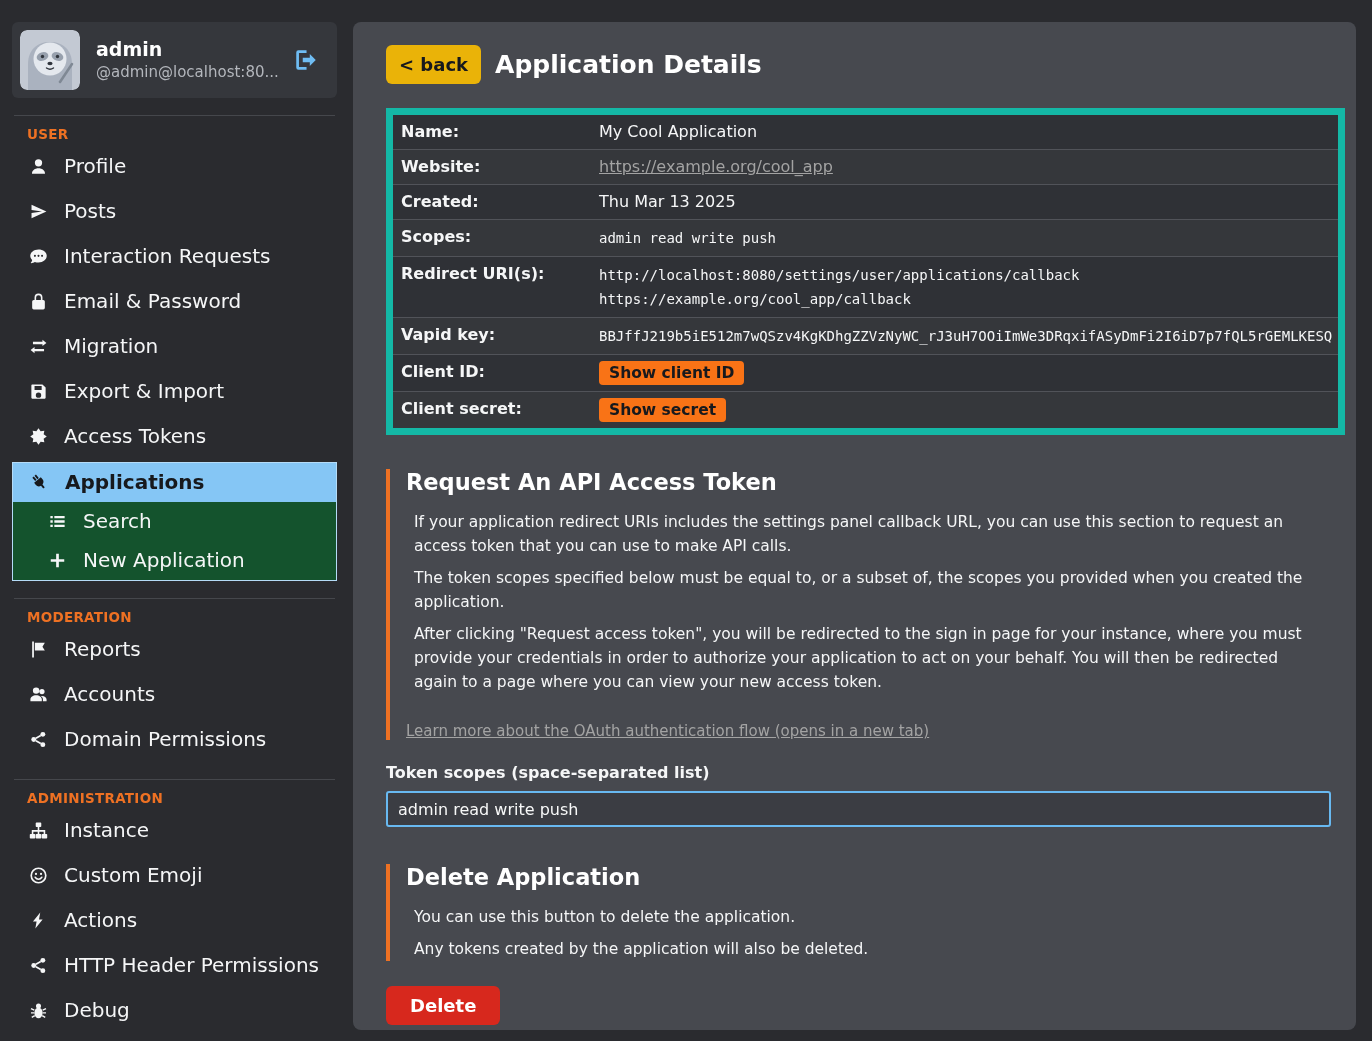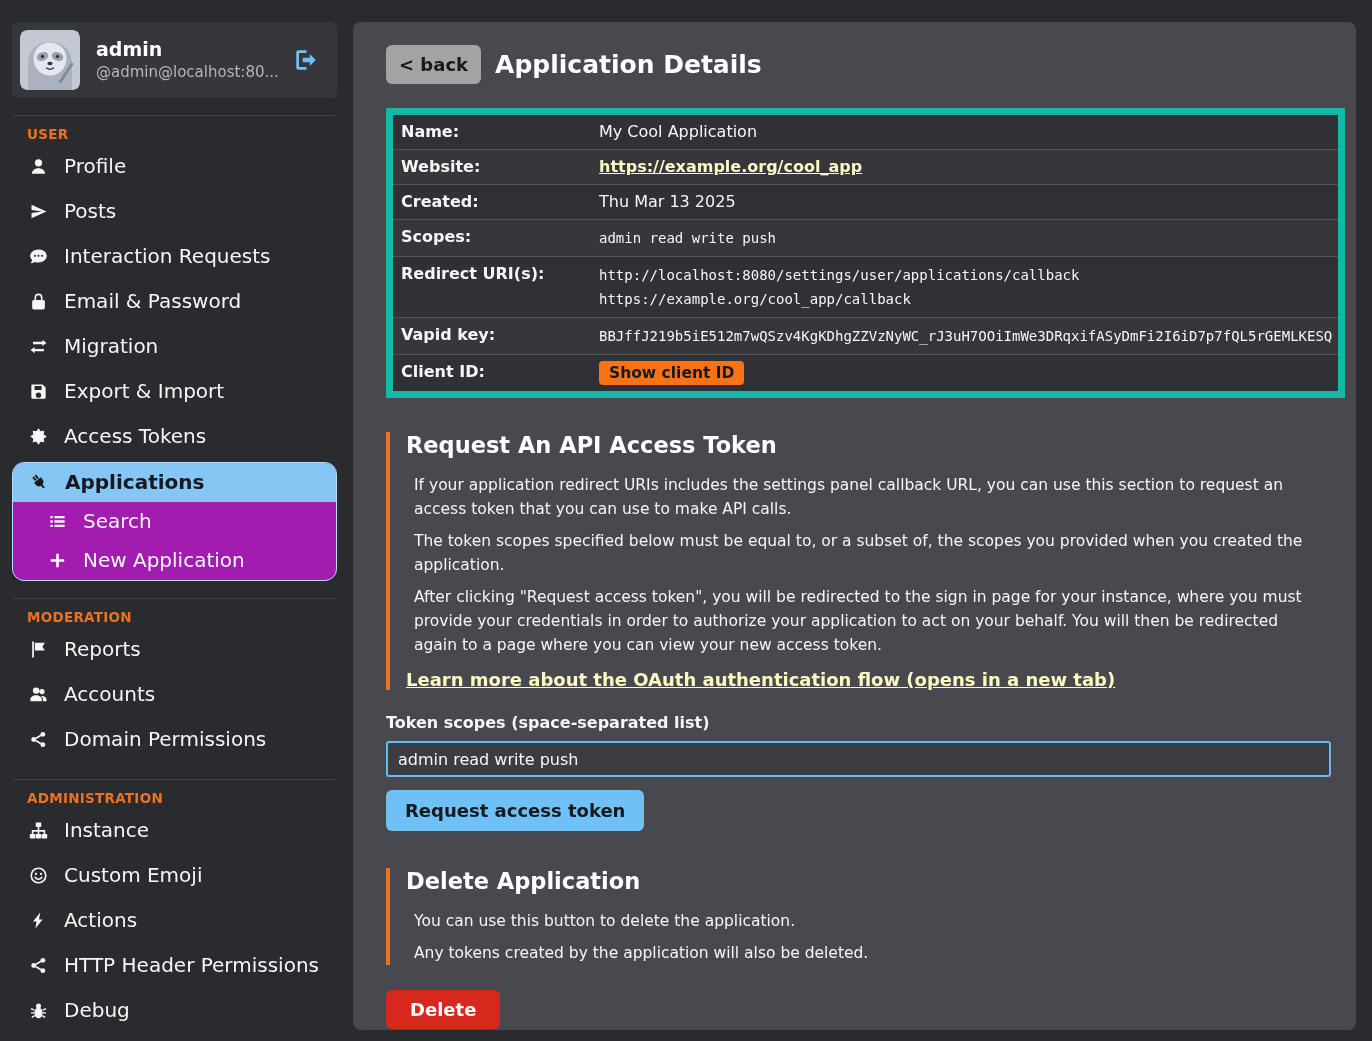--- a/index.html
+++ b/index.html
@@ -13,51 +13,51 @@
   .user-meta{min-width:0;}
   .user-name{font-size:19px;font-weight:bold;color:#ffffff;line-height:25px;}
   .user-handle{font-size:15px;color:#b3b6bc;line-height:21px;white-space:nowrap;}
   .logout{margin-left:auto;margin-right:10px;color:#6fbdf3;width:26px;height:26px;flex:none;cursor:pointer;}
   .divider{height:1px;background:#45474c;margin:17px 2px 10px 2px;}
   .nav-section-label{color:#ee7123;font-size:13.5px;font-weight:bold;letter-spacing:.02em;margin:8px 0 2px 15px;}
   .nav-item{display:flex;align-items:center;gap:16px;padding:11px 8px 11px 17px;font-size:20px;
     line-height:23px;color:#f5f6f7;cursor:pointer;border-radius:8px;}
   .nav-icon{width:19px;height:19px;flex:none;display:flex;align-items:center;justify-content:center;}
   .nav-icon svg{width:19px;height:19px;fill:currentColor;}
-  .nav-group{border:1px solid #b5dcf8;border-radius:12px;margin:3px 0 4px 0;overflow:hidden;background:#a21caf;}
+  .nav-group{border:1px solid #b5dcf8;border-radius:0;margin:3px 0 4px 0;overflow:hidden;background:#14532d;}
   .nav-group .nav-item{border-radius:0;padding-top:8px;padding-bottom:8px;}
   .nav-item.selected{background:#85c6f5;color:#17191d;font-weight:bold;}
   .submenu .nav-item{padding-left:35px;}
 
   
   .main{flex:1;margin:22px 16px 11px 0;background:#47494f;border-radius:8px;
     padding:23px 31px 40px 33px;box-sizing:border-box;overflow:hidden;}
   .page-header{display:flex;align-items:center;gap:14px;margin-bottom:24px;}
-  .back-btn{background:#a3a3a3;color:#17191d;font-weight:bold;font-size:18px;padding:9px 13px;
+  .back-btn{background:#eab308;color:#17191d;font-weight:bold;font-size:18px;padding:9px 13px;
     border:none;border-radius:6px;cursor:pointer;font-family:inherit;}
   .page-title{font-size:25px;font-weight:bold;color:#ffffff;margin:0;}
 
   .details-table{border:7px solid #14b8a6;width:945px;}
   .trow{display:flex;border-bottom:1px solid #515359;}
   .trow:last-child{border-bottom:none;}
   .trow:nth-child(odd){background:#2f3136;}
   .trow:nth-child(even){background:#35373b;}
   .tlabel{width:182px;flex:none;font-weight:bold;font-size:16px;padding:6px 8px 6px 8px;line-height:22px;}
   .tvalue{padding:6px 8px;font-size:16px;line-height:22px;min-width:0;}
   .mono{font-family:"DejaVu Sans Mono","Liberation Mono",monospace;font-size:14px;line-height:24px;}
   .tvalue .mono-line{font-family:"DejaVu Sans Mono","Liberation Mono",monospace;font-size:14px;line-height:24px;}
-  a.link{color:#fef9c3;text-decoration:underline;cursor:pointer;font-weight:bold;}
+  a.link{color:#a3a3a3;text-decoration:underline;cursor:pointer;}
   .tbtn{background:#f97316;color:#17191d;font-weight:bold;font-size:15.5px;padding:3px 10px;
     border:none;border-radius:4px;cursor:pointer;font-family:inherit;}
 
   .section{margin-top:34px;}
   .section-bordered{border-left:4px solid #ee7123;padding-left:16px;}
   .section-title{font-size:22.5px;font-weight:bold;color:#ffffff;margin:0 0 15px 0;}
   .desc p{margin:8px;font-size:15.5px;line-height:24px;}
-  .learn-link{display:inline-block;margin-top:4px;font-size:18px;}
+  .learn-link{display:inline-block;margin-top:20px;font-size:15px;}
   .field-label{display:block;font-weight:bold;font-size:16px;margin:23px 0 9px 0;}
   .scopes-input{width:945px;box-sizing:border-box;height:36px;background:#3b3d43;border:2px solid #68b9f1;
     border-radius:3px;color:#f7f8f8;font-size:16px;padding:0 10px;font-family:inherit;}
   .primary-btn{margin-top:13px;background:#6fc0f5;color:#17191d;font-weight:bold;font-size:18px;
     padding:10px 19px;border:none;border-radius:6px;cursor:pointer;font-family:inherit;}
   .danger-btn{margin-top:17px;background:#d7281d;color:#ffffff;font-weight:bold;font-size:18px;
     padding:9px 24px;border:none;border-radius:6px;cursor:pointer;font-family:inherit;}
   .delete-section{margin-top:37px;}
 </style>
 </head>
@@ -364,38 +364,41 @@
       <div class="trow">
         <div class="tlabel">Vapid key:</div>
         <div class="tvalue mono">BBJffJ219b5iE512m7wQSzv4KgKDhgZZVzNyWC_rJ3uH7OOiImWe3DRqxifASyDmFi2I6iD7p7fQL5rGEMLKESQ</div>
       </div>
       <div class="trow">
         <div class="tlabel">Client ID:</div>
         <div class="tvalue">
           <button class="tbtn">Show client ID</button>
         </div>
       </div>
+      <div class="trow">
+        <div class="tlabel">Client secret:</div>
+        <div class="tvalue">
+          <button class="tbtn">Show secret</button>
+        </div>
+      </div>
     </div>
 
     <div class="section">
       <div class="section-bordered">
         <h2 class="section-title">Request An API Access Token</h2>
         <div class="desc">
           <p>If your application redirect URIs includes the settings panel callback URL, you can use this section to request an access token that you can use to make API calls.</p>
           <p>The token scopes specified below must be equal to, or a subset of, the scopes you provided when you created the application.</p>
           <p>After clicking "Request access token", you will be redirected to the sign in page for your instance, where you must provide your credentials in order to authorize your application to act on your behalf. You will then be redirected again to a page where you can view your new access token.</p>
         </div>
         <a class="link learn-link">Learn more about the OAuth authentication flow (opens in a new tab)</a>
       </div>
 
       <label class="field-label">Token scopes (space-separated list)</label>
       <input class="scopes-input" type="text" value="admin read write push" style="">
-      <div>
-        <button class="primary-btn">Request access token</button>
-      </div>
     </div>
 
     <div class="delete-section">
       <div class="section-bordered">
         <h2 class="section-title">Delete Application</h2>
         <div class="desc">
           <p>You can use this button to delete the application.</p>
           <p>Any tokens created by the application will also be deleted.</p>
         </div>
       </div>

